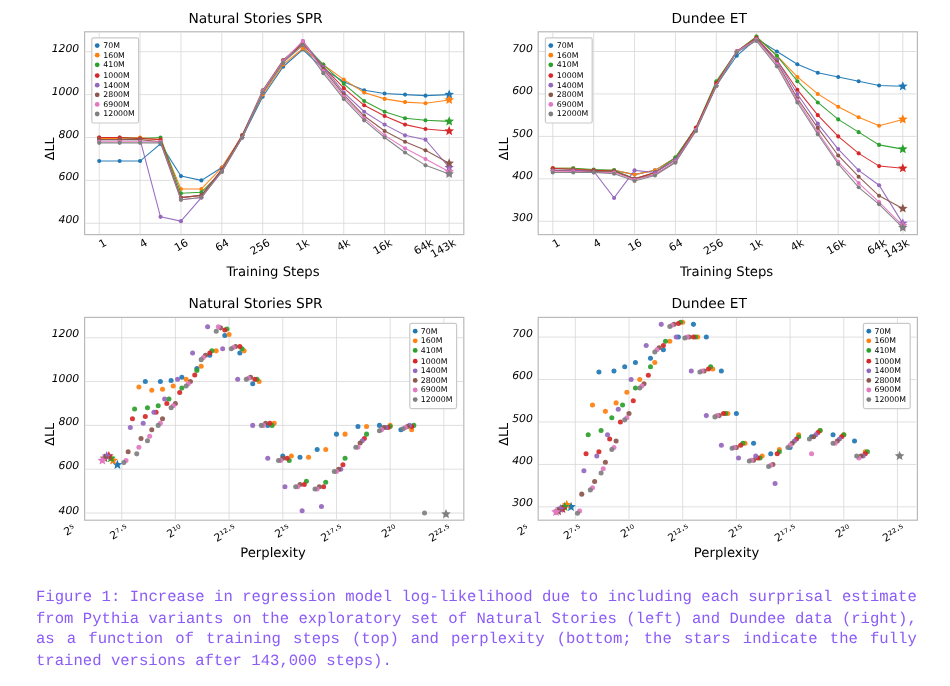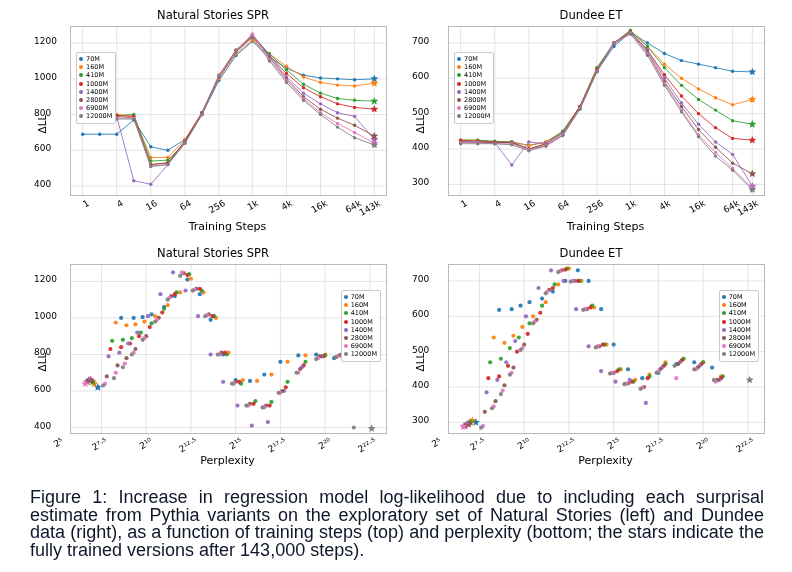--- a/index.html
+++ b/index.html
@@ -55,54 +55,53 @@
     text-align:center;
     white-space:nowrap;
   }
   .tick-label {
     position:absolute;
     font-family:"DejaVu Sans", sans-serif;
     font-size:9px;
     color:#000;
     white-space:nowrap;
   }
-  .ytick { text-align:left; }
+  .ytick { text-align:right;font-style:italic; }
   .xtick-rot {
     transform:rotate(-30deg);
     transform-origin:right top;
     text-align:right;
   }
 
   .legend {
     position:absolute;
     background:#ffffff;
     border:1px solid #c9c9c9;
     border-radius:2px;
     padding:2px 3px 2px 2px;
     font-family:"DejaVu Sans", sans-serif;
     font-size:6.5px;
     line-height:8.2px;
-    margin-top:21px;
   }
   .legend-row { display:flex; align-items:center; height:8.2px; }
   .legend-dot {
     width:4px; height:4px; border-radius:50%;
     margin-right:3px; flex:0 0 auto;
   }
   .legend-label { white-space:nowrap; color:#000; }
 
   .caption {
     position:absolute;
     left:30px; top:489px;
     width:734px;
-    font-family:Liberation Sans, sans-serif;
-    font-size:18px;
+    font-family:Liberation Mono, monospace;
+    font-size:13px;
     line-height:17.5px;
     text-align:justify;
-    color:#0f172a;
+    color:#8b5cf6;
   }
   svg { display:block; }
 </style>
 </head>
 <body>
 
 <div class="page">
 
   <div class="figure-grid">
 

